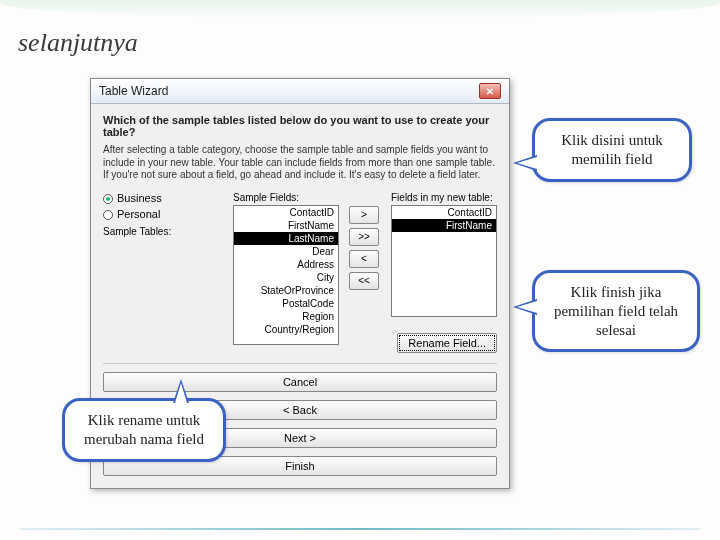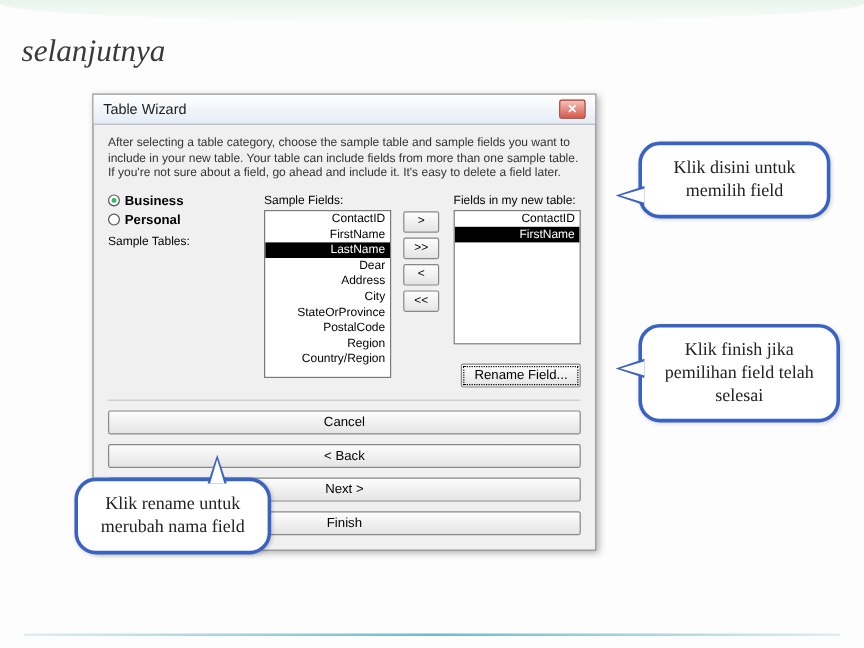--- a/index.html
+++ b/index.html
@@ -18,21 +18,21 @@
     border-radius: 0 0 60% 60% / 0 0 100% 100%;
   }
   .slide-title {
     position: absolute; top: 28px; left: 18px;
     font-family: Georgia, "Times New Roman", serif;
     font-size: 26px; color: #3a3a3a;
     font-style: italic;
   }
   
   .dialog {
-    position: absolute; top: 78px; left: 77px;
+    position: absolute; top: 78px; left: 90px;
     width: 420px; background: #f0f0f0;
     border: 1px solid #888; box-shadow: 2px 2px 6px rgba(0,0,0,.3);
   }
   .titlebar {
     background: linear-gradient(#fff,#e4ecf7);
     border-bottom: 1px solid #b0b8c4;
     padding: 4px 8px; font-size: 12px; color: #222;
     display: flex; justify-content: space-between; align-items: center;
   }
   .titlebar .x {
@@ -44,21 +44,21 @@
   .dlg-body { padding: 10px 12px 12px; }
   .prompt { font-size: 11px; font-weight: bold; color: #222; margin-bottom: 6px; }
   .desc { font-size: 10px; color: #333; line-height: 1.25; margin-bottom: 10px; }
 
   .cols { display: flex; gap: 10px; }
   .col-left { width: 120px; }
   .col-mid { flex: 1; }
   .col-btns { width: 32px; display: flex; flex-direction: column; gap: 4px; justify-content: flex-start; padding-top: 14px; }
   .col-right { flex: 1; }
 
-  .radio-row { display: flex; align-items: flex-start; gap: 4px; margin-bottom: 4px; font-size: 11px; font-weight: bold; }
+  .radio-row { display: flex; align-items: flex-end; gap: 4px; margin-bottom: 4px; font-size: 11px; }
   .radio-dot { width: 10px; height: 10px; border: 1px solid #555; border-radius: 50%; display: inline-flex; align-items: center; justify-content: center; background: #fff; }
   .radio-dot.sel::after { content: ""; width: 4px; height: 4px; background: #2b6; border-radius: 50%; }
 
   .lbl { font-size: 10px; margin-bottom: 2px; display: block; }
   .listbox {
     border: 1px solid #7a7a7a; background: #fff; height: 112px; overflow: hidden;
     font-size: 10px;
     text-align: right;
   }
   .listbox .item { padding: 1px 4px; white-space: nowrap; overflow: hidden; }
@@ -140,20 +140,21 @@
 <div class="wave"></div>
 
 <div class="slide-title">selanjutnya</div>
 
 <div class="dialog">
   <div class="titlebar">
     <span>Table Wizard</span>
     <span class="x">✕</span>
   </div>
   <div class="dlg-body">
+    <div class="prompt">Which of the sample tables listed below do you want to use to create your table?</div>
     <div class="desc">After selecting a table category, choose the sample table and sample fields you want to include in your new table. Your table can include fields from more than one sample table. If you're not sure about a field, go ahead and include it. It's easy to delete a field later.</div>
 
     <div class="cols">
 
       <div class="col-left">
         <div class="radio-row">
           <span class="radio-dot sel"></span>
           <span>Business</span>
         </div>
         <div class="radio-row">

